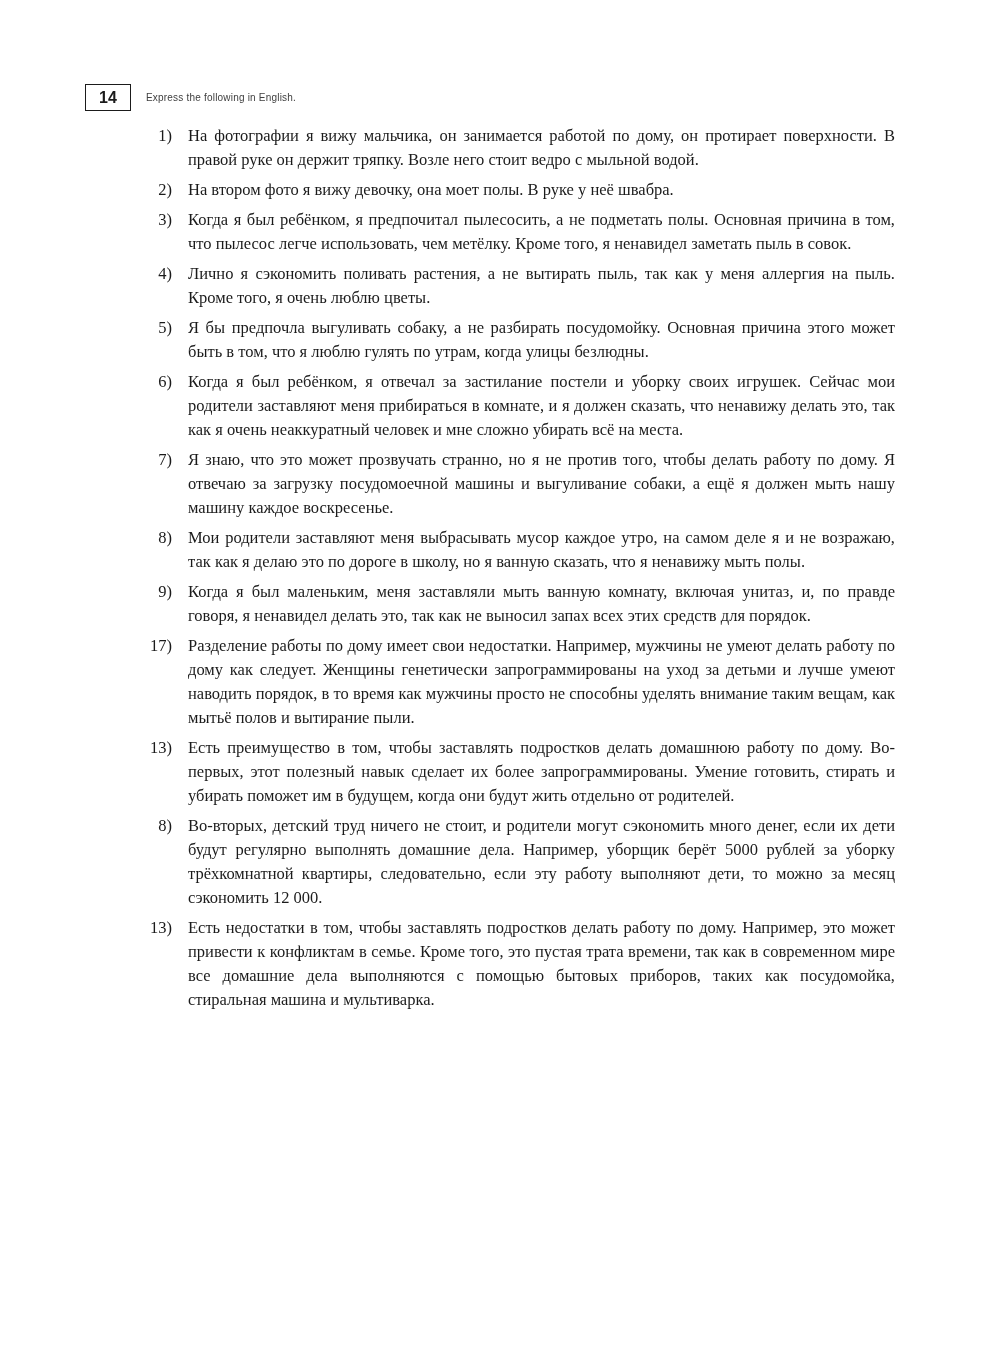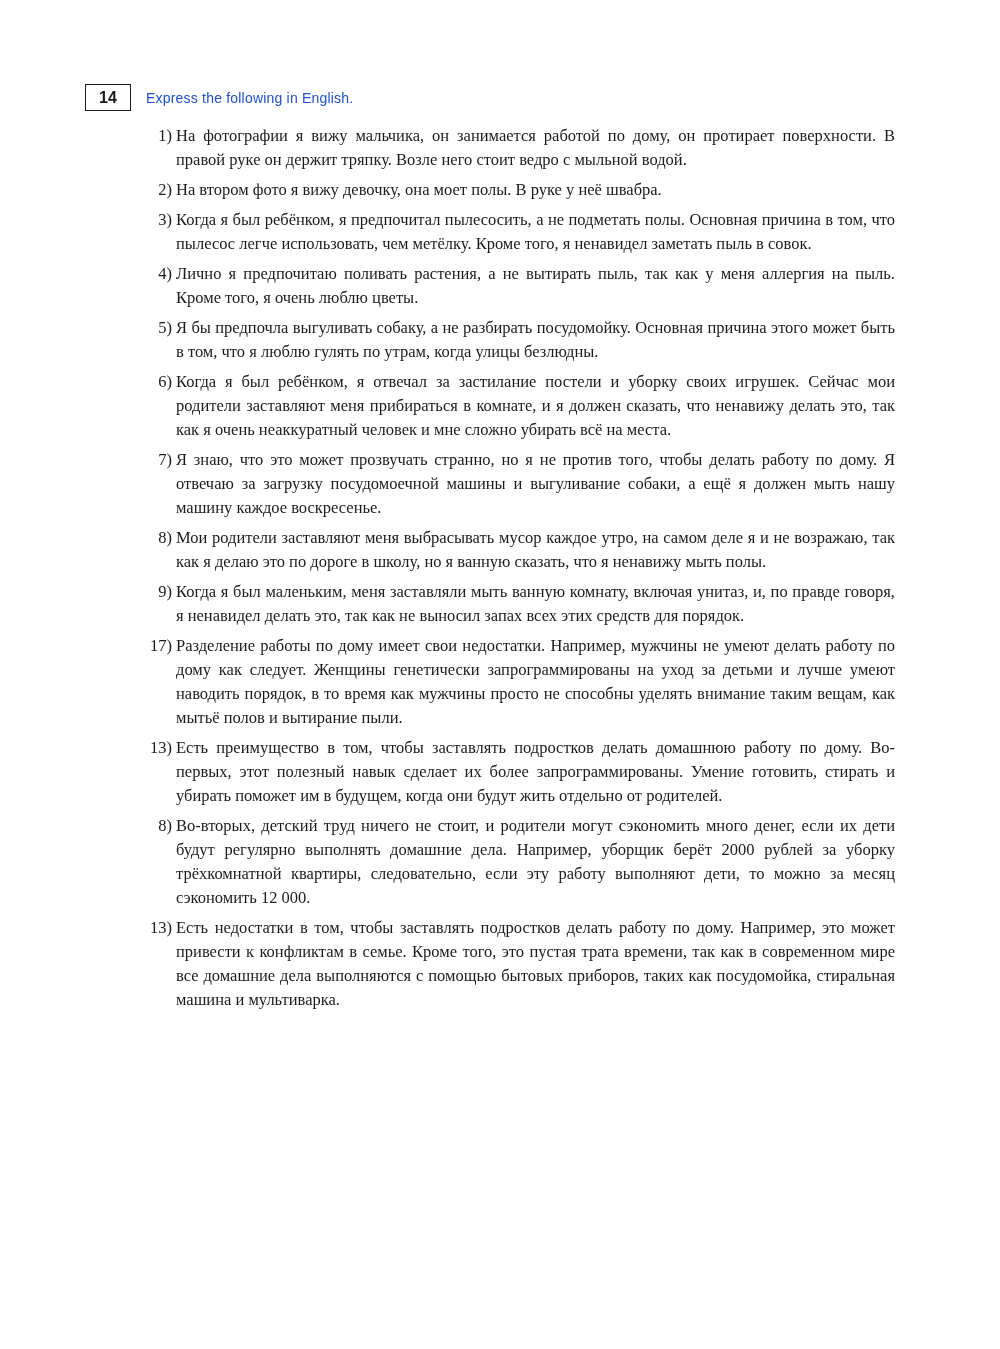--- a/index.html
+++ b/index.html
@@ -36,22 +36,22 @@
     align-items: center;
     justify-content: center;
     font-family: "Liberation Sans", sans-serif;
     font-weight: bold;
     font-size: 16px;
     padding: 0 10px;
     background: #ffffff;
   }
   .instruction {
     font-family: "Liberation Sans", sans-serif;
-    font-size: 14px;
-    color: #1d4ed8;
+    font-size: 10px;
+    color: #404040;
     letter-spacing: 0.2px;
   }
   .item-list {
     list-style: none;
     margin: 0;
     padding: 0 0 0 58px;
   }
   .item {
     display: flex;
     align-items: flex-start;
@@ -60,21 +60,21 @@
     line-height: 24px;
   }
   .item-num {
     flex: 0 0 29px;
     width: 29px;
     text-align: right;
     white-space: nowrap;
   }
   .item-text {
     flex: 1 1 auto;
-    margin-left: 4px;
+    margin-left: 16px;
     text-align: justify;
     hyphens: auto;
     -webkit-hyphens: auto;
   }
 </style>
 </head>
 <body>
 
 <div class="page">
 
@@ -96,21 +96,21 @@
     <span class="item-text" lang="ru">На втором фото я вижу девочку, она моет полы. В руке у неё швабра.</span>
   </li>
 
   <li class="item">
     <span class="item-num">3)</span>
     <span class="item-text" lang="ru">Когда я был ребёнком, я предпочитал пылесосить, а не подметать полы. Основная причина в том, что пылесос легче использовать, чем метёлку. Кроме того, я ненавидел заметать пыль в совок.</span>
   </li>
 
   <li class="item">
     <span class="item-num">4)</span>
-    <span class="item-text" lang="ru">Лично я предпочитаю поливать растения, а не вытирать пыль, так как у меня аллергия на пыль. Кроме того, я очень люблю цветы.</span>
+    <span class="item-text" lang="ru">Лично я сэкономить поливать растения, а не вытирать пыль, так как у меня аллергия на пыль. Кроме того, я очень люблю цветы.</span>
   </li>
 
   <li class="item">
     <span class="item-num">5)</span>
     <span class="item-text" lang="ru">Я бы предпочла выгуливать собаку, а не разбирать посудомойку. Основная причина этого может быть в том, что я люблю гулять по утрам, когда улицы безлюдны.</span>
   </li>
 
   <li class="item">
     <span class="item-num">6)</span>
     <span class="item-text" lang="ru">Когда я был ребёнком, я отвечал за застилание постели и уборку своих игрушек. Сейчас мои родители заставляют меня прибираться в комнате, и я должен сказать, что ненавижу делать это, так как я очень неаккуратный человек и мне сложно убирать всё на места.</span>
@@ -136,21 +136,21 @@
     <span class="item-text" lang="ru">Разделение работы по дому имеет свои недостатки. Например, мужчины не умеют делать работу по дому как следует. Женщины генетически запрограммированы на уход за детьми и лучше умеют наводить порядок, в то время как мужчины просто не способны уделять внимание таким вещам, как мытьё полов и вытирание пыли.</span>
   </li>
 
   <li class="item">
     <span class="item-num">13)</span>
     <span class="item-text" lang="ru">Есть преимущество в том, чтобы заставлять подростков делать домашнюю работу по дому. Во-первых, этот полезный навык сделает их более запрограммированы. Умение готовить, стирать и убирать поможет им в будущем, когда они будут жить отдельно от родителей.</span>
   </li>
 
   <li class="item">
     <span class="item-num">8)</span>
-    <span class="item-text" lang="ru">Во-вторых, детский труд ничего не стоит, и родители могут сэкономить много денег, если их дети будут регулярно выполнять домашние дела. Например, уборщик берёт 2000 рублей за уборку трёхкомнатной квартиры, следовательно, если эту работу выполняют дети, то можно за месяц сэкономить 12 000.</span>
+    <span class="item-text" lang="ru">Во-вторых, детский труд ничего не стоит, и родители могут сэкономить много денег, если их дети будут регулярно выполнять домашние дела. Например, уборщик берёт 5000 рублей за уборку трёхкомнатной квартиры, следовательно, если эту работу выполняют дети, то можно за месяц сэкономить 12 000.</span>
   </li>
 
   <li class="item">
     <span class="item-num">13)</span>
     <span class="item-text" lang="ru">Есть недостатки в том, чтобы заставлять подростков делать работу по дому. Например, это может привести к конфликтам в семье. Кроме того, это пустая трата времени, так как в современном мире все домашние дела выполняются с помощью бытовых приборов, таких как посудомойка, стиральная машина и мультиварка.</span>
   </li>
 </ol>
 
 </div>
 

